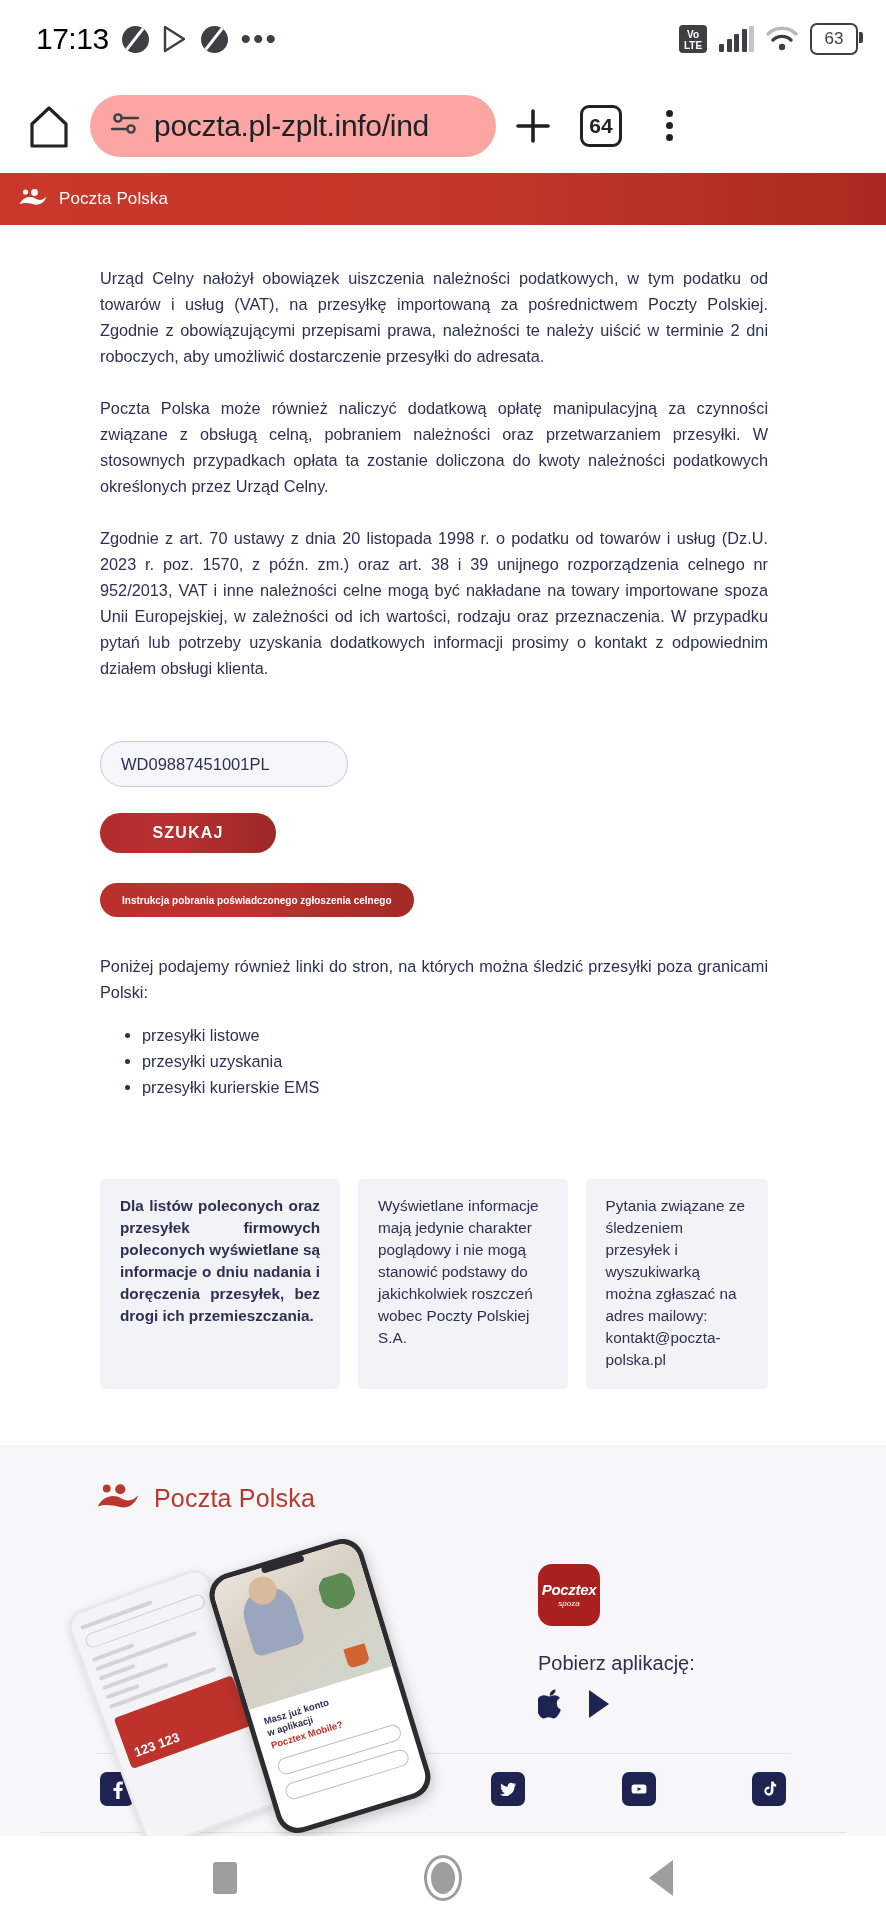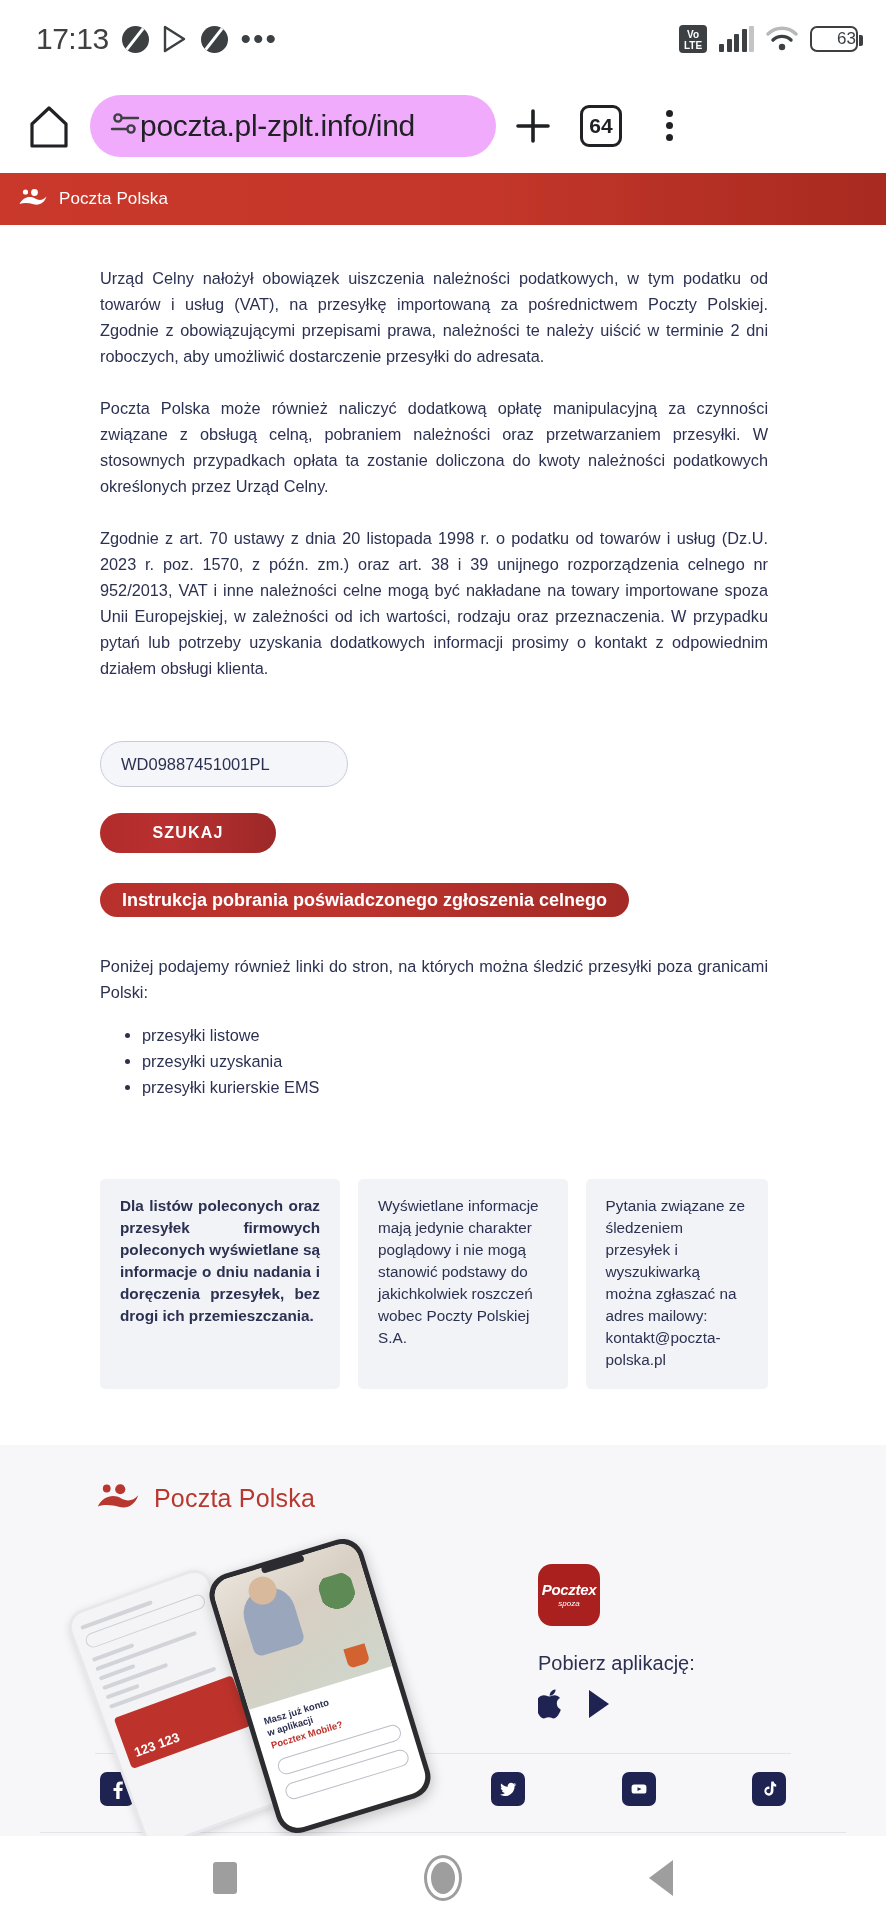--- a/index.html
+++ b/index.html
@@ -15,67 +15,68 @@
   
   .status-bar {
     height: 78px;
     display: flex;
     align-items: center;
     justify-content: space-between;
     padding: 0 28px 0 36px;
     background: #ffffff;
   }
   .sb-left { display: flex; align-items: center; gap: 13px; }
-  .sb-time { font-size: 30px; color: #404040; letter-spacing: -0.5px; font-weight: 400; }
+  .sb-time { font-size: 30px; color: #000000; letter-spacing: -0.5px; font-weight: 400; }
   .sb-dot-icon { width: 27px; height: 27px; border-radius: 50%; background: #3c4043; position: relative; overflow: hidden; }
   .sb-dot-icon::after {
     content: ""; position: absolute; left: 50%; top: -20%;
     width: 3px; height: 140%; background: #ffffff; transform: translateX(-50%) rotate(38deg);
   }
   .sb-play-icon { width: 26px; height: 28px; display: flex; align-items: center; }
   .sb-ellipsis { font-size: 30px; color: #3c4043; line-height: 10px; letter-spacing: 2px; }
   .sb-right { display: flex; align-items: center; gap: 12px; }
   .volte {
     width: 28px; height: 28px; background: #3c4043; border-radius: 4px;
     color: #fff; font-size: 10px; line-height: 11px; text-align: center;
     display: flex; flex-direction: column; align-items: center; justify-content: center;
     font-weight: 700; padding-top: 1px;
   }
   .signal { display: flex; align-items: flex-end; gap: 2.5px; height: 26px; }
   .signal i { width: 5px; background: #3c4043; display: block; border-radius: 1px; }
   .signal i.off { background: #c4c4c4; }
   .wifi { width: 32px; height: 26px; }
   .battery {
-    width: 48px; height: 26px; border: 2.5px solid #3c4043; border-radius: 7px;
-    display: flex; align-items: center; justify-content: flex-end; position: relative;
+    width: 48px; height: 32px; border: 2.5px solid #3c4043; border-radius: 7px;
+    display: flex; align-items: center; justify-content: center; position: relative;
   }
   .battery::after {
     content: ""; position: absolute; right: -7px; top: 7px; width: 4px; height: 11px;
     background: #3c4043; border-radius: 0 2px 2px 0;
   }
   .battery span { font-size: 17px; color: #3c4043; font-weight: 500; }
 
   
   .browser-bar {
     height: 95px;
     display: flex;
     align-items: center;
     padding: 0 22px 0 20px;
     gap: 6px;
     background: #ffffff;
   }
   .home-btn { width: 58px; height: 58px; display: flex; align-items: center; justify-content: center; flex: none; }
   .url-pill {
     flex: 1;
     height: 62px;
-    background: #f0abfc;
+    background: #fca5a5;
     border-radius: 31px;
     display: flex;
     align-items: center;
     padding: 0 20px;
+    gap: 14px;
     margin-left: 6px;
     max-width: 406px;
     overflow: hidden;
   }
   .url-text {
     font-size: 30px;
     color: #202124;
     white-space: nowrap;
     letter-spacing: -0.3px;
   }
@@ -146,21 +147,21 @@
     cursor: pointer;
     display: flex; align-items: center; justify-content: center;
   }
   .btn-instrukcja {
     margin-top: 30px;
     height: 34px;
     border: none;
     border-radius: 17px;
     background: linear-gradient(90deg, #b8302c 0%, #bd342f 45%, #a32a26 100%);
     color: #ffffff;
-    font-size: 18px;
+    font-size: 10px;
     font-weight: 700;
     padding: 0 22px;
     font-family: "Liberation Sans", sans-serif;
     cursor: pointer;
     display: inline-flex; align-items: center; justify-content: center;
   }
 
   .links-intro { margin-top: 36px; }
   ul.track-list {
     margin-top: 18px;

